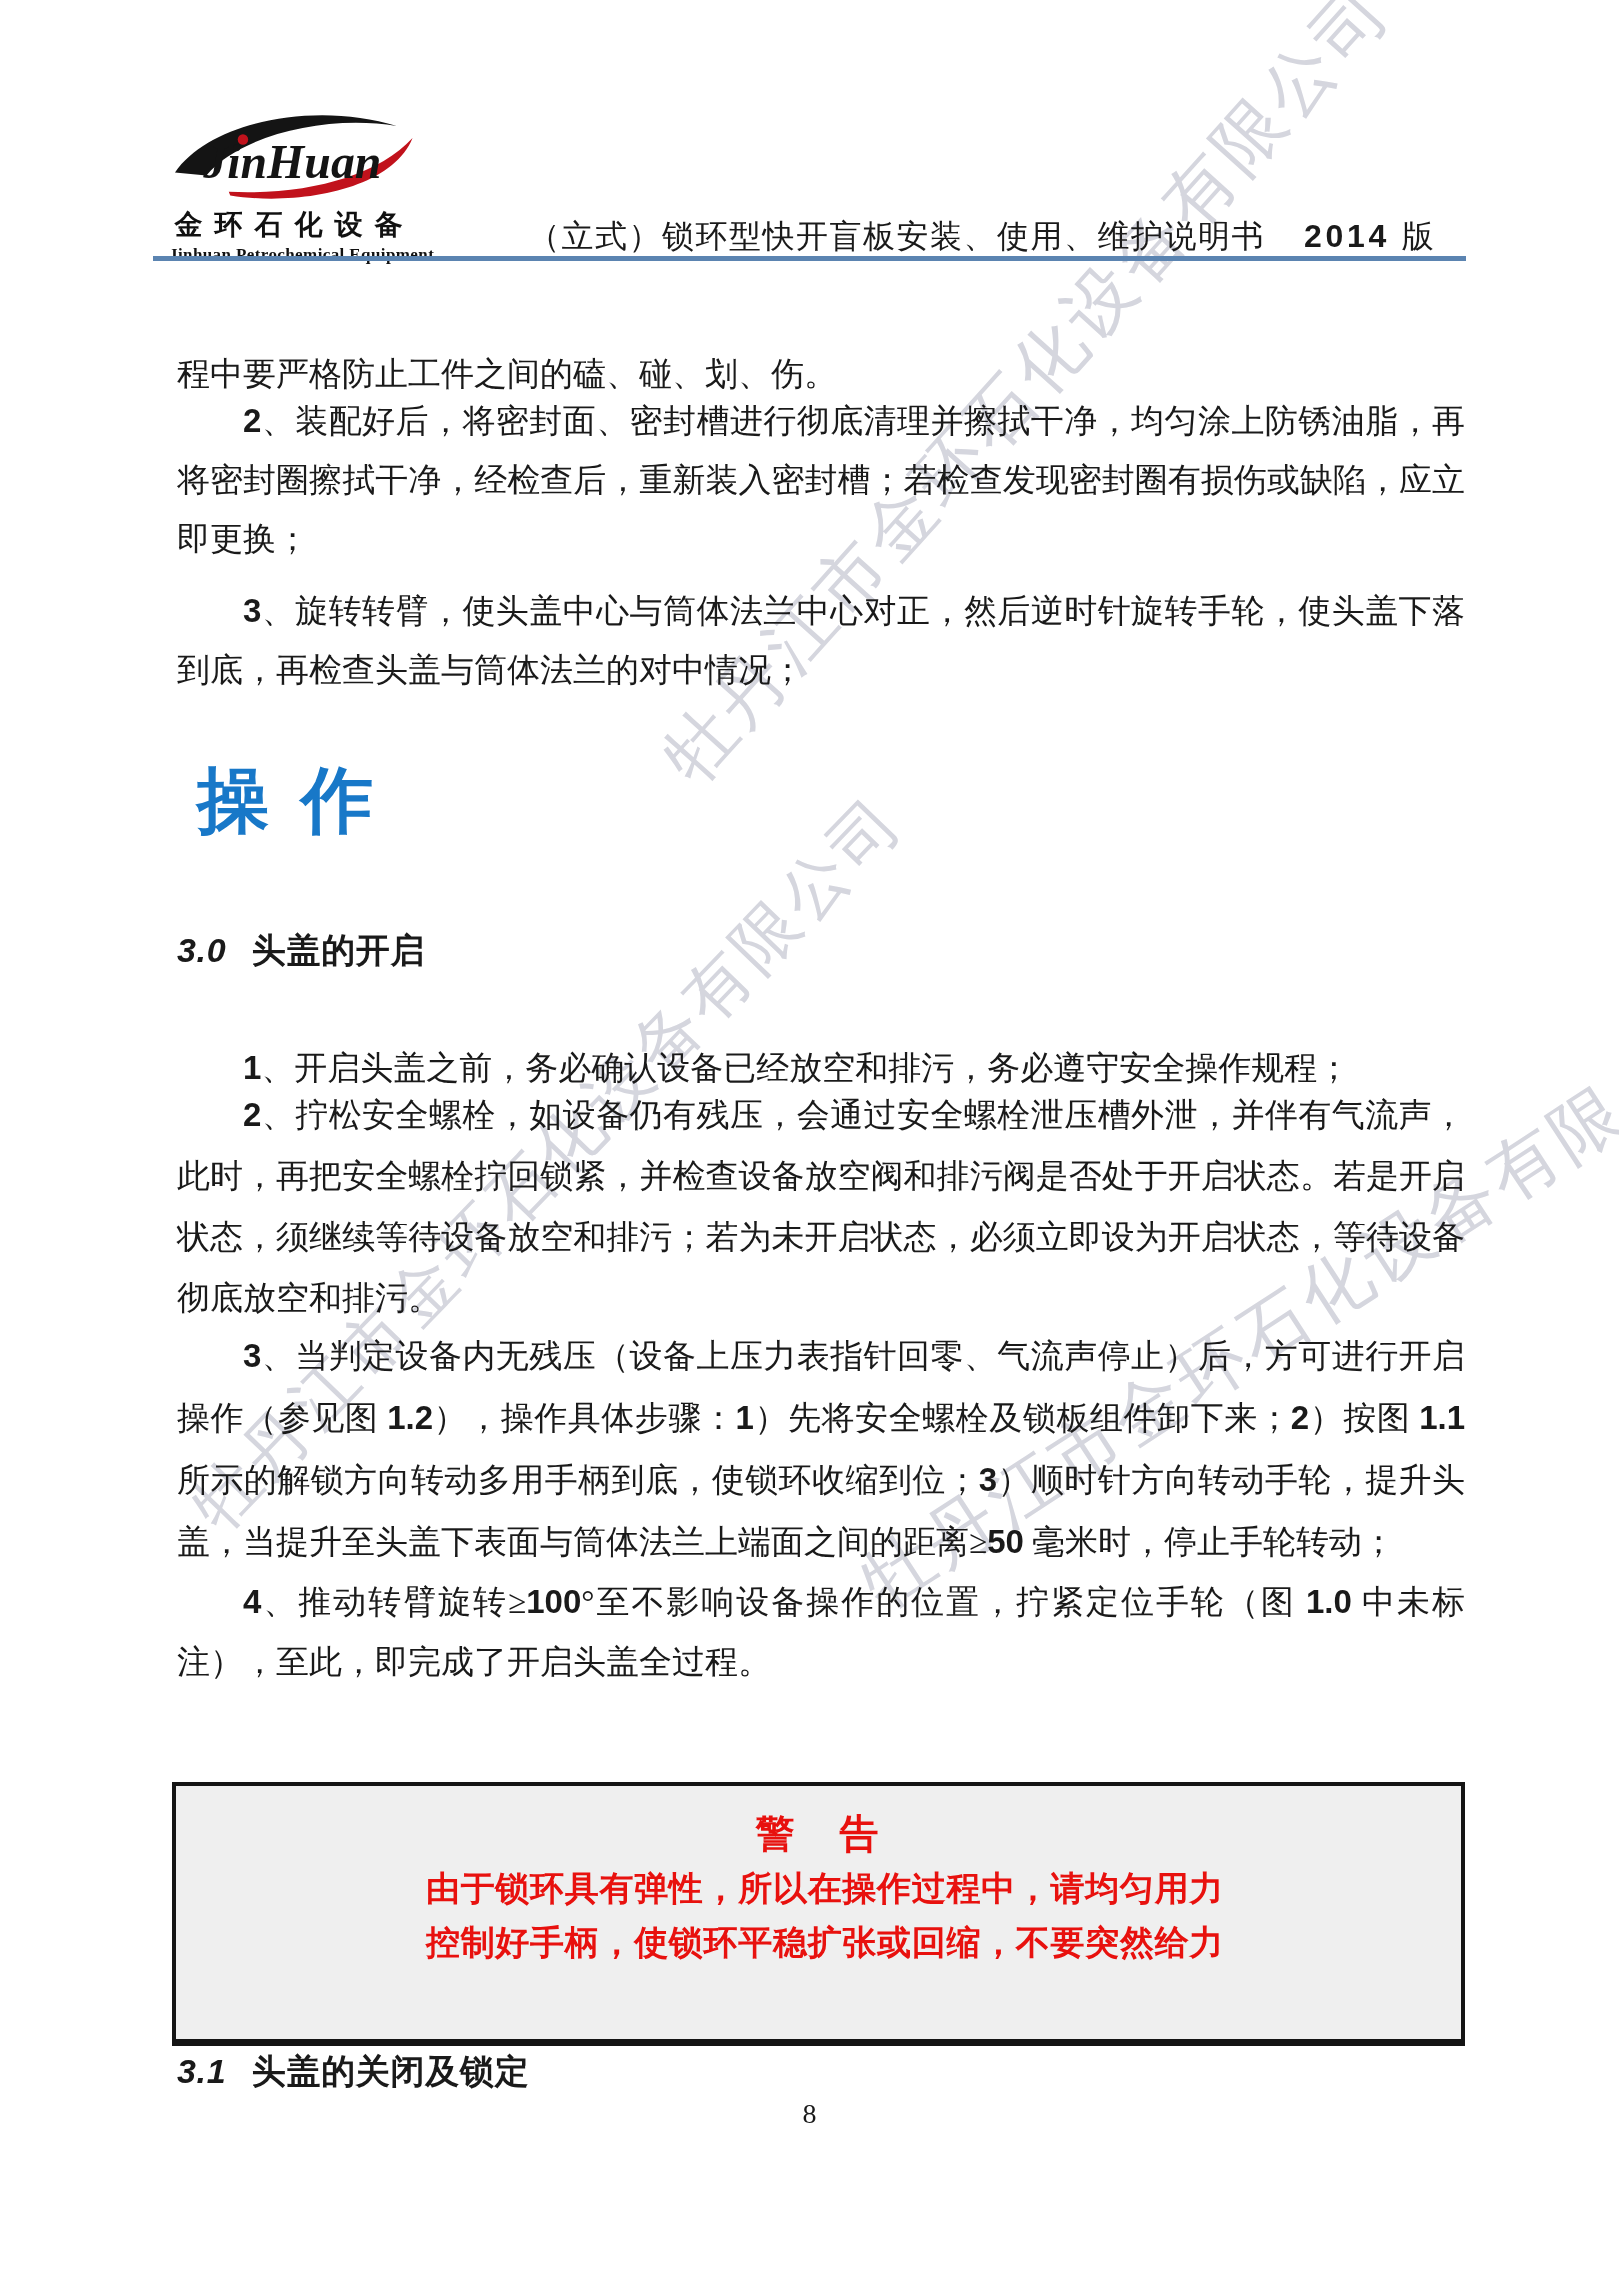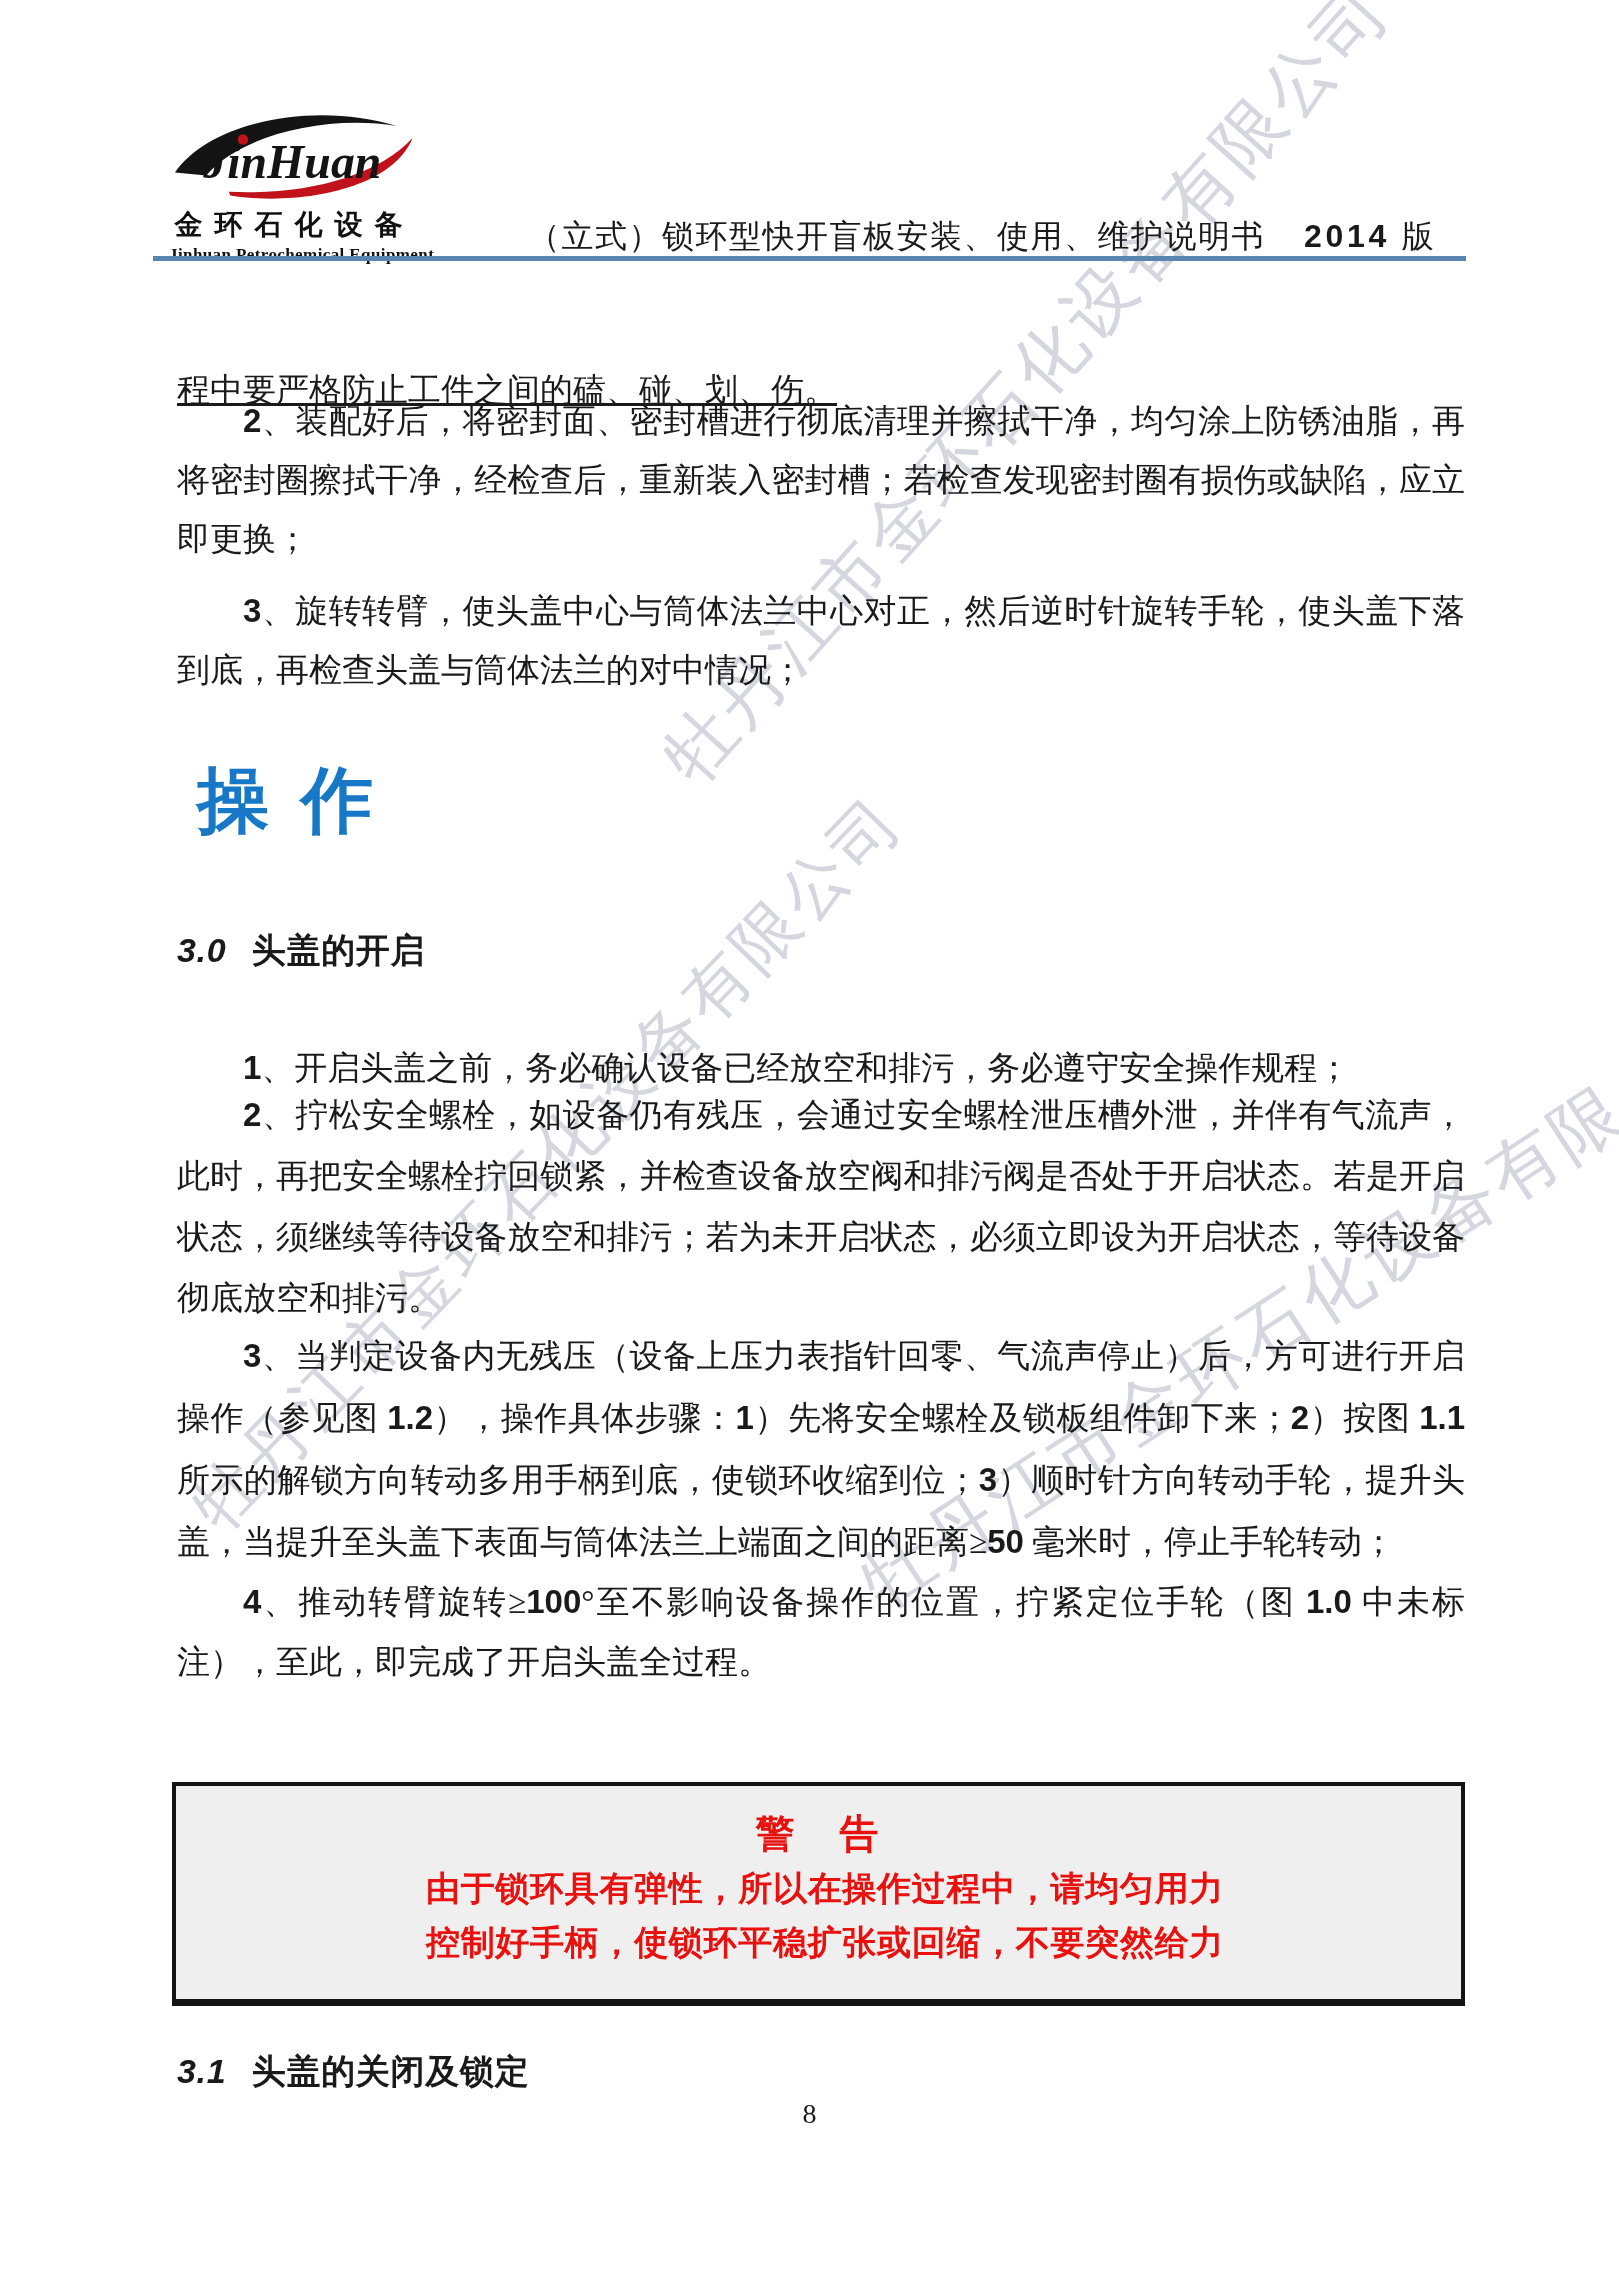--- a/index.html
+++ b/index.html
@@ -67,21 +67,21 @@
   }
   .sec-head{
     position:absolute;left:177px;
     font-family:"Liberation Sans","DejaVu Sans",sans-serif;
     font-weight:bold;font-size:34px;z-index:1;white-space:nowrap;
     letter-spacing:0.7px;
   }
   .sec-head .sec-num{margin-right:25.4px;font-style:italic;}
   
   .warnbox{
-    position:absolute;left:172px;top:1782px;width:1293px;height:224px;
+    position:absolute;left:172px;top:1782px;width:1293px;height:264px;
     background:#efefef;
     border:4.5px solid #141414;border-bottom-width:7.5px;
     box-sizing:border-box;
     text-align:center;z-index:1;
   }
   .warn-title{
     margin-top:21px;
     font-family:"Liberation Sans","DejaVu Sans",sans-serif;
     font-weight:bold;font-size:39px;color:#e8110e;letter-spacing:3px;
   }
@@ -114,21 +114,21 @@
       <circle cx="99" cy="58" r="7" fill="#c1121c"></circle>
     </svg>
     <div class="logo-cn">金环石化设备</div>
     <div class="logo-en">Jinhuan Petrochemical Equipment</div>
   </div>
 
   <div class="header-title">（立式）锁环型快开盲板安装、使用、维护说明书</div>
   <div class="header-edition"><span class="num">2014</span> 版</div>
   <div class="header-rule"></div>
 
-  <div class="para" style="top:361px;text-decoration:underline;">程中要严格防止工件之间的磕、碰、划、伤。</div>
+  <div class="para" style="top:345px;">程中要严格防止工件之间的磕、碰、划、伤。</div>
 
   <div class="para indent" style="top:391px;"><span class="num">2</span>、装配好后，将密封面、密封槽进行彻底清理并擦拭干净，均匀涂上防锈油脂，再将密封圈擦拭干净，经检查后，重新装入密封槽；若检查发现密封圈有损伤或缺陷，应立即更换；</div>
 
   <div class="para indent" style="top:581px;"><span class="num">3</span>、旋转转臂，使头盖中心与筒体法兰中心对正，然后逆时针旋转手轮，使头盖下落到底，再检查头盖与筒体法兰的对中情况；</div>
 
   <div class="chapter">操 作</div>
 
   <div class="sec-head" style="top:928px;">
     <span class="sec-num">3.0</span><span>头盖的开启</span>
   </div>

